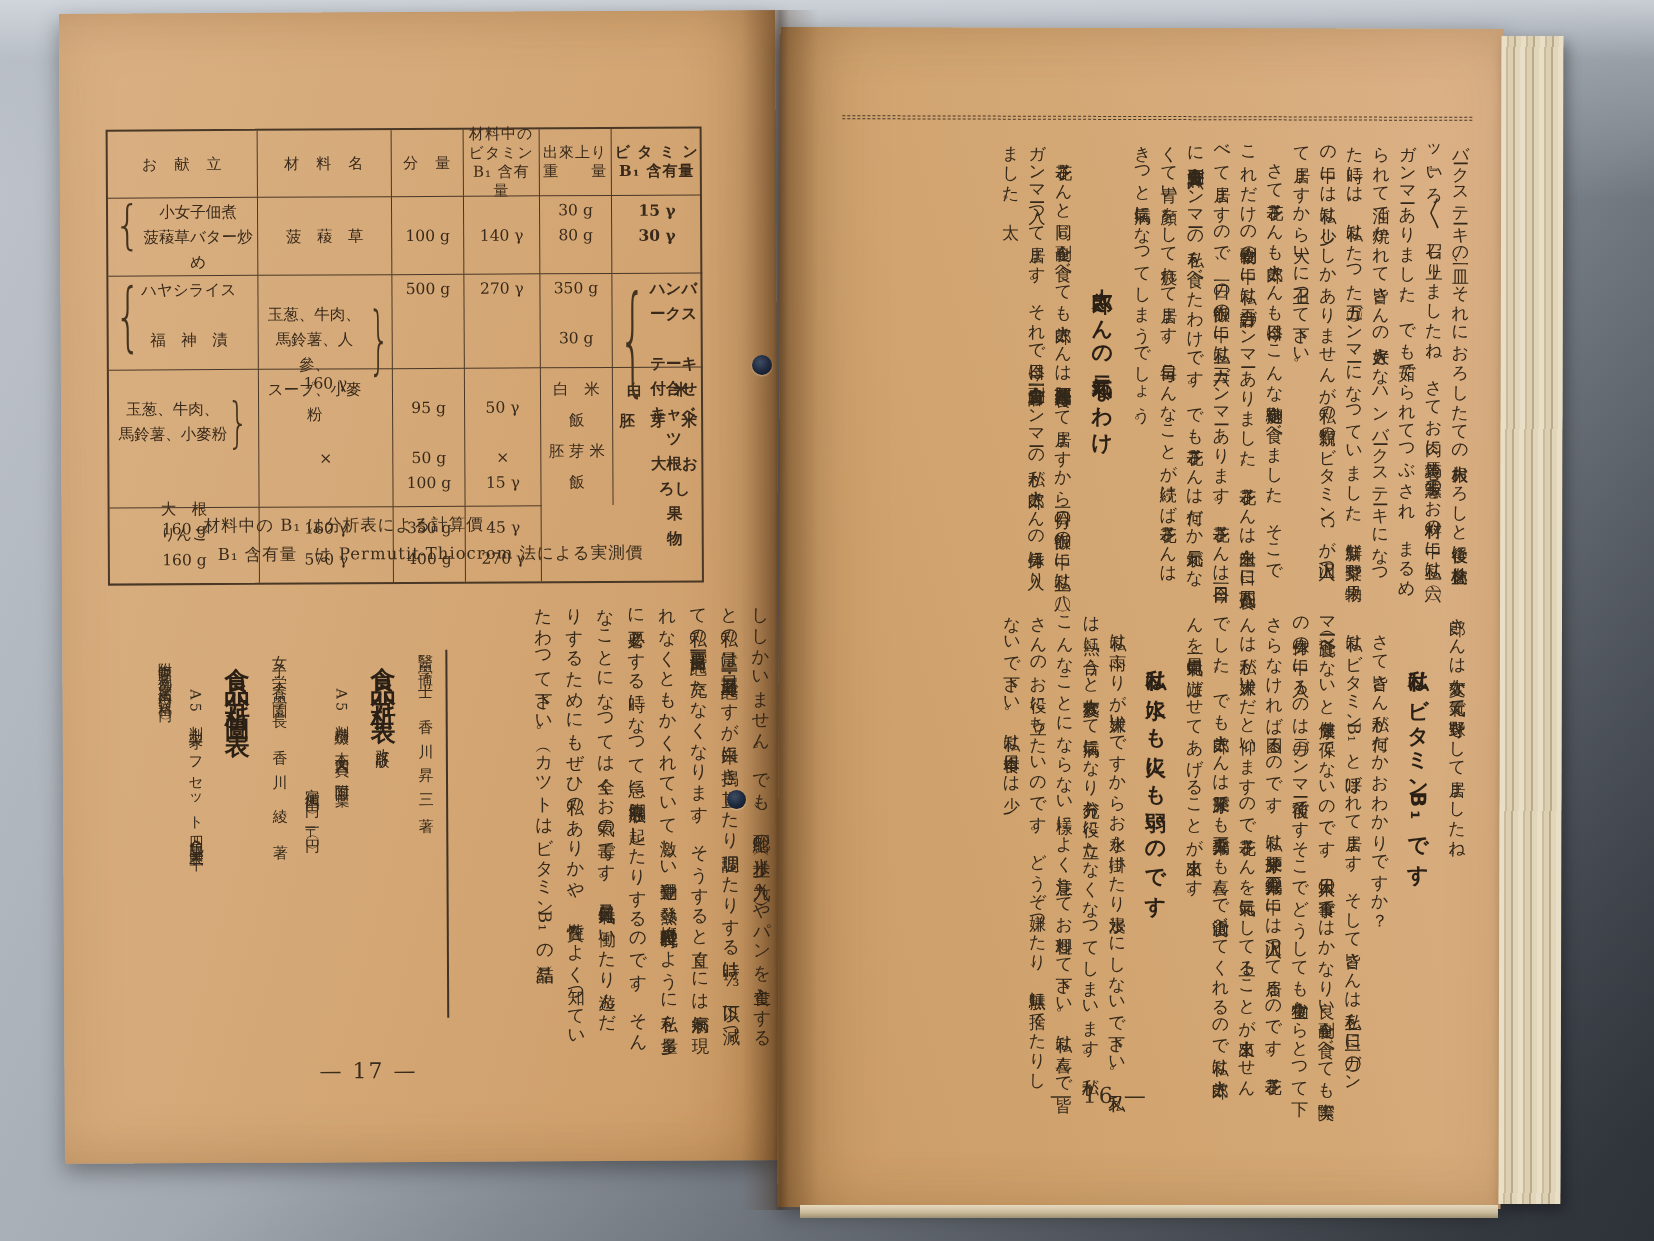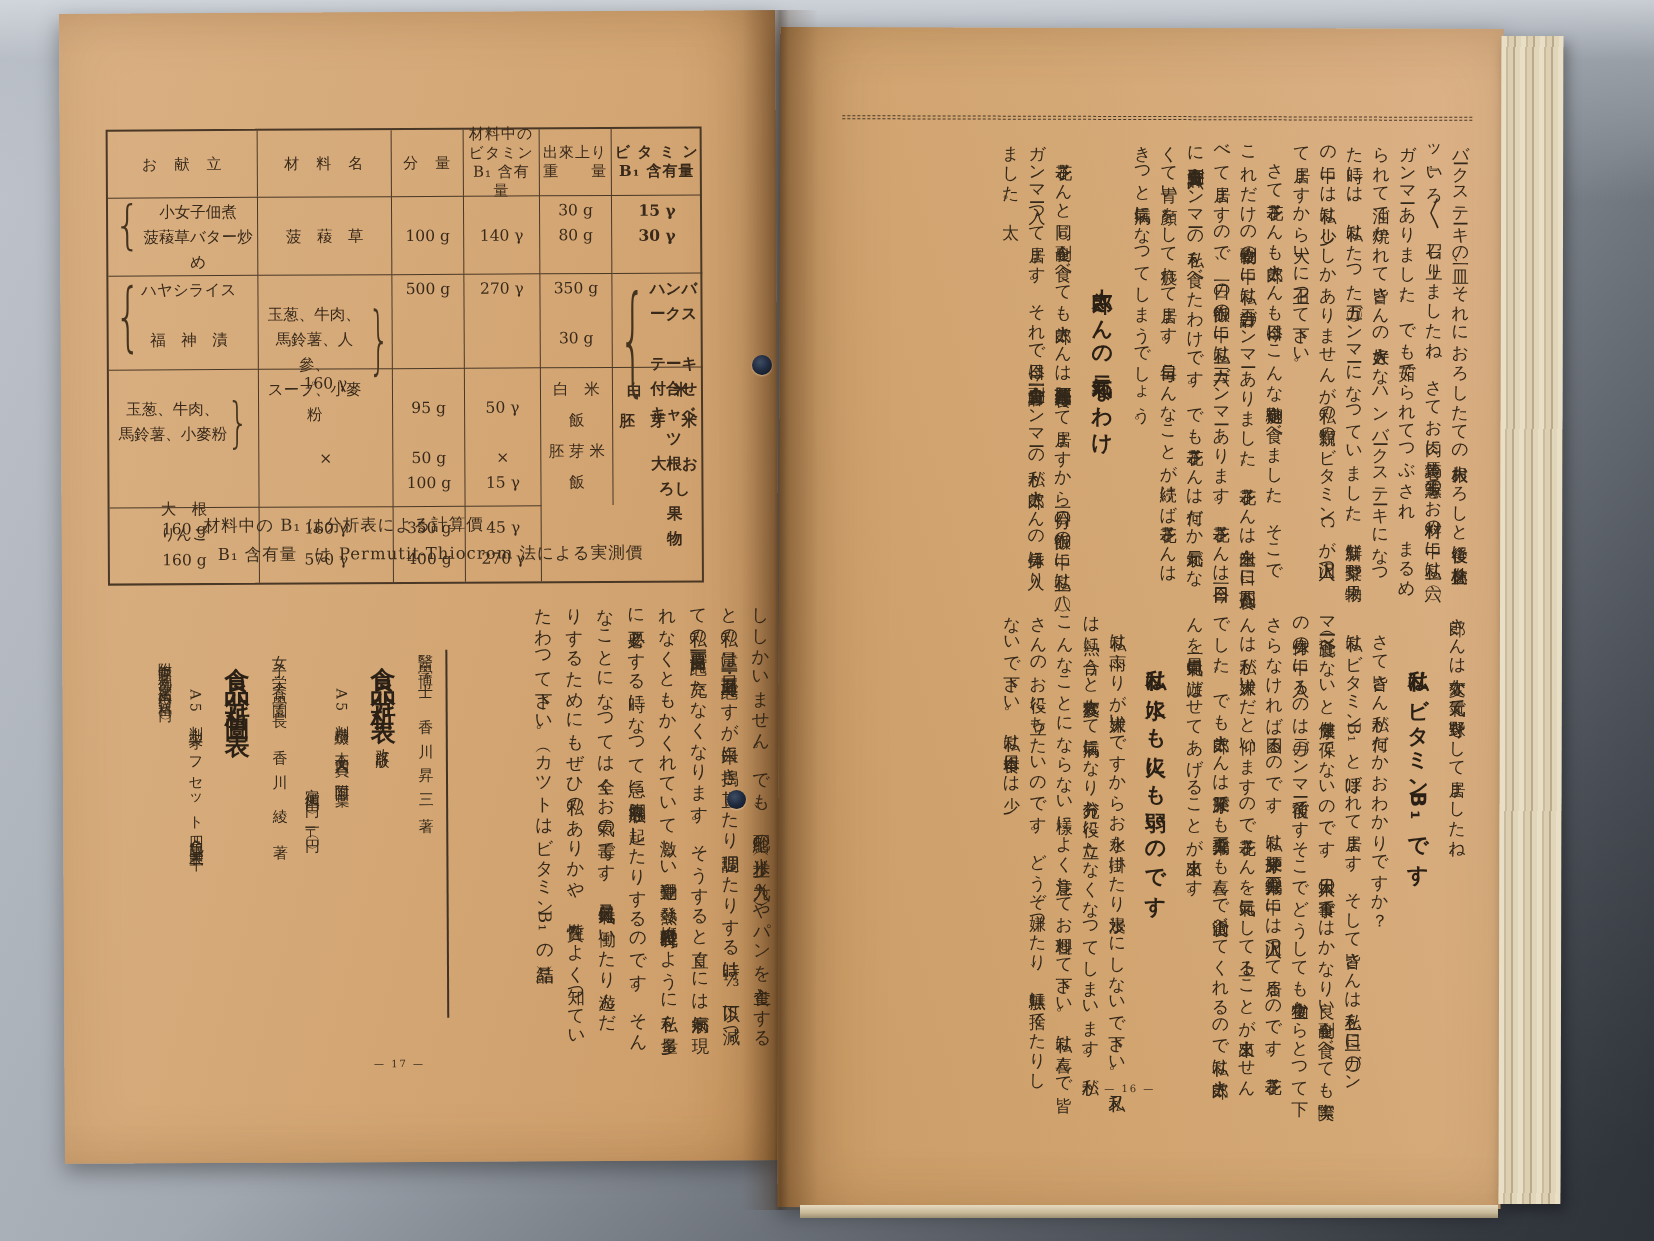--- a/index.html
+++ b/index.html
@@ -87,21 +87,21 @@
     border-top:1.5px dashed #4a3827; border-bottom:1.5px dashed #4a3827; }
 
   .right-top { position:absolute; left:64px; top:106px; width:630px; height:454px;
     font-size:17px; line-height:26.5px; letter-spacing:.5px; }
   .right-top .vhead { font-size:21px; padding-inline-start:138px; margin-block:14px 12px; letter-spacing:3px; }
 
   .right-bottom { position:absolute; left:68px; top:577px; width:624px; height:494px;
     font-size:17px; line-height:26.5px; letter-spacing:.5px; }
   .right-bottom .vhead { font-size:21px; padding-inline-start:48px; margin-block:13px 11px; letter-spacing:3px; }
 
-  .pagenum { position:absolute; font-size:10px; letter-spacing:2px; color:#3a2c1c; text-align:center; width:160px; }
+  .pagenum { position:absolute; font-size:22px; letter-spacing:2px; color:#3a2c1c; text-align:left; width:160px; }
   .pn-left { left:255px; top:1046px; }
   .pn-right { left:272px; top:1055px; }
 </style>
 </head>
 <body>
 
 <div class="scene">
 
   <div class="page page-left">
 

